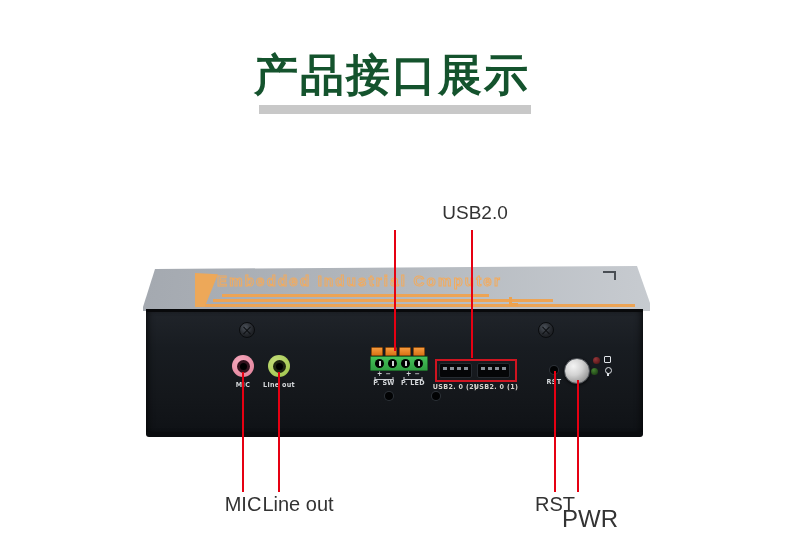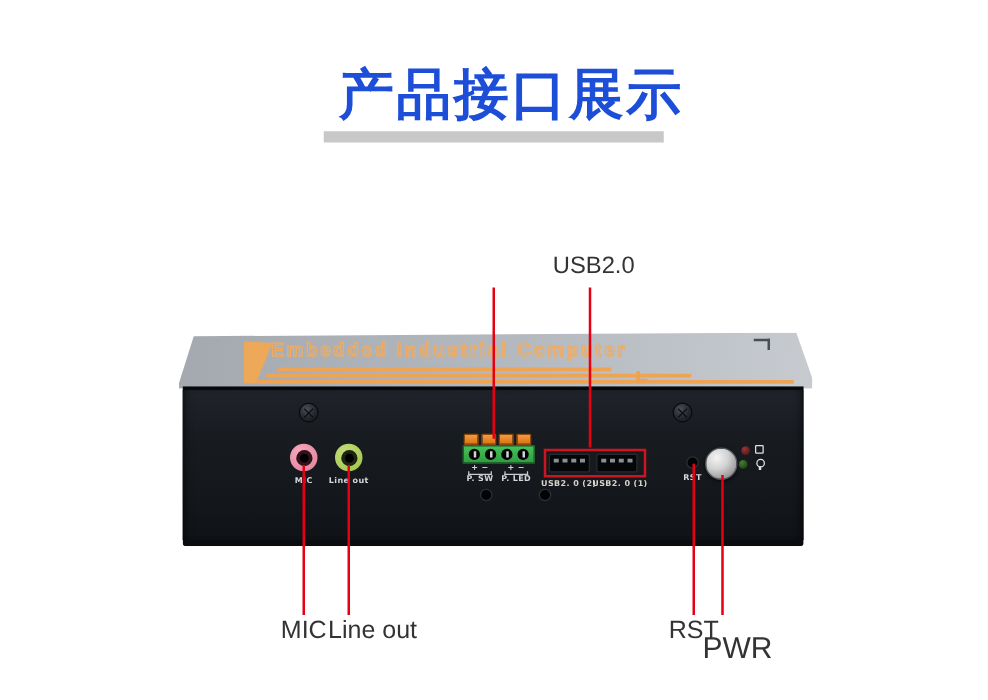--- a/index.html
+++ b/index.html
@@ -3,22 +3,22 @@
 <meta charset="utf-8">
 <style>
   * { margin:0; padding:0; box-sizing:border-box; }
   html,body { background:#ffffff; }
   .page {
     position:relative; width:790px; height:560px; background:#ffffff;
     overflow:hidden; font-family:"Liberation Sans", sans-serif;
   }
   
   .title {
-    position:absolute; left:409px; top:46px; transform:translateX(-50%);
-    font-size:44px; font-weight:700; color:#1d4ed8; letter-spacing:2px; white-space:nowrap;
+    position:absolute; left:392px; top:46px; transform:translateX(-50%);
+    font-size:44px; font-weight:700; color:#14532d; letter-spacing:2px; white-space:nowrap;
     z-index:6;
   }
   .title-underline {
     position:absolute; left:259px; top:105px; width:272px; height:9px;
     background:#c8c8c8; z-index:6;
   }
   
   .callout {
     position:absolute; transform:translateX(-50%); font-size:19px; color:#333333;
     white-space:nowrap; z-index:6;

